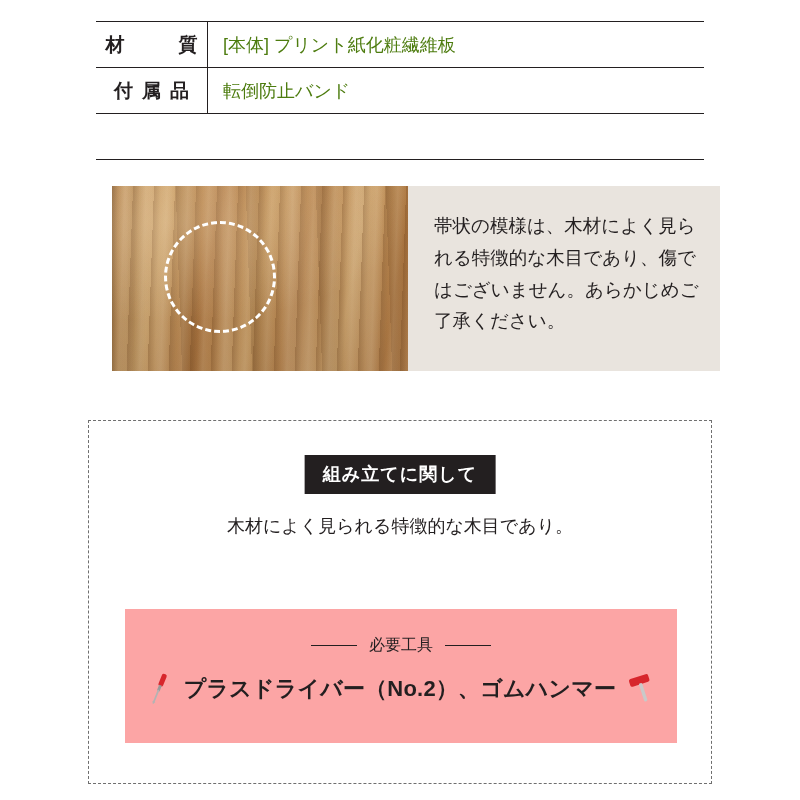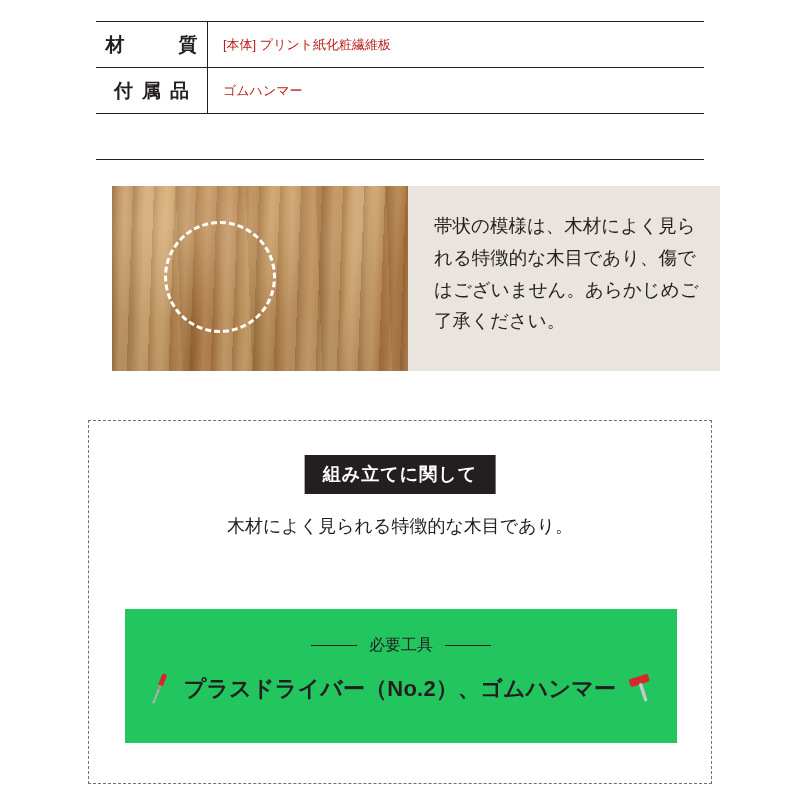--- a/index.html
+++ b/index.html
@@ -53,22 +53,22 @@
   }
   .spec-label.wide {
     letter-spacing: 0.10em;
     text-indent: 0.10em;
   }
   .spec-value {
     flex: 1 1 auto;
     display: flex;
     align-items: center;
     padding-left: 15px;
-    font-size: 13px;
-    color: #b91c1c;
+    font-size: 18px;
+    color: #4d7c0f;
     box-sizing: border-box;
   }
 
   
   .wood-note {
     position: absolute;
     left: 112px;
     top: 186px;
     width: 608px;
     height: 185px;
@@ -164,21 +164,21 @@
     font-size: 18px;
     line-height: 1.95;
     color: #231f20;
   }
   .tool-panel {
     position: absolute;
     left: 36px;
     top: 188px;
     width: 552px;
     height: 134px;
-    background: #22c55e;
+    background: #fca5a5;
     box-sizing: border-box;
   }
   .tool-heading {
     display: flex;
     align-items: center;
     justify-content: center;
     gap: 12px;
     margin-top: 26px;
     font-size: 16px;
     color: #231f20;
@@ -213,21 +213,21 @@
 
 <div class="page">
 
   <div class="spec-table">
     <div class="spec-row">
       <div class="spec-label">材　　質</div>
       <div class="spec-value">[本体] プリント紙化粧繊維板</div>
     </div>
     <div class="spec-row">
       <div class="spec-label wide">付 属 品</div>
-      <div class="spec-value">ゴムハンマー</div>
+      <div class="spec-value">転倒防止バンド</div>
     </div>
     <div class="spec-row">
     </div>
   </div>
 
   <div class="wood-note">
     <div class="wood-photo">
       <div class="wood-grain"></div>
       <div class="wood-shade"></div>
       <div class="wood-circle"></div>

